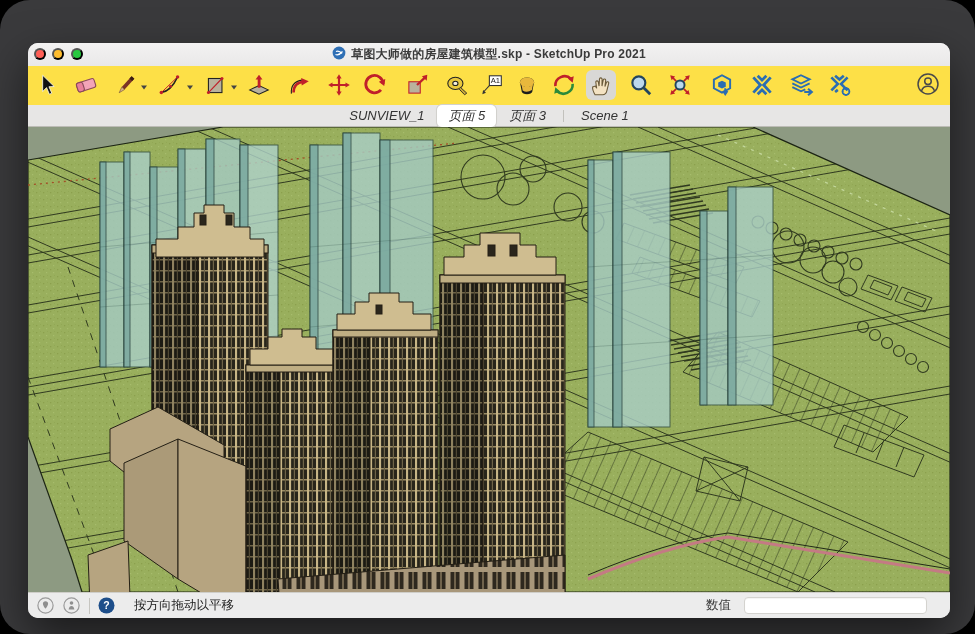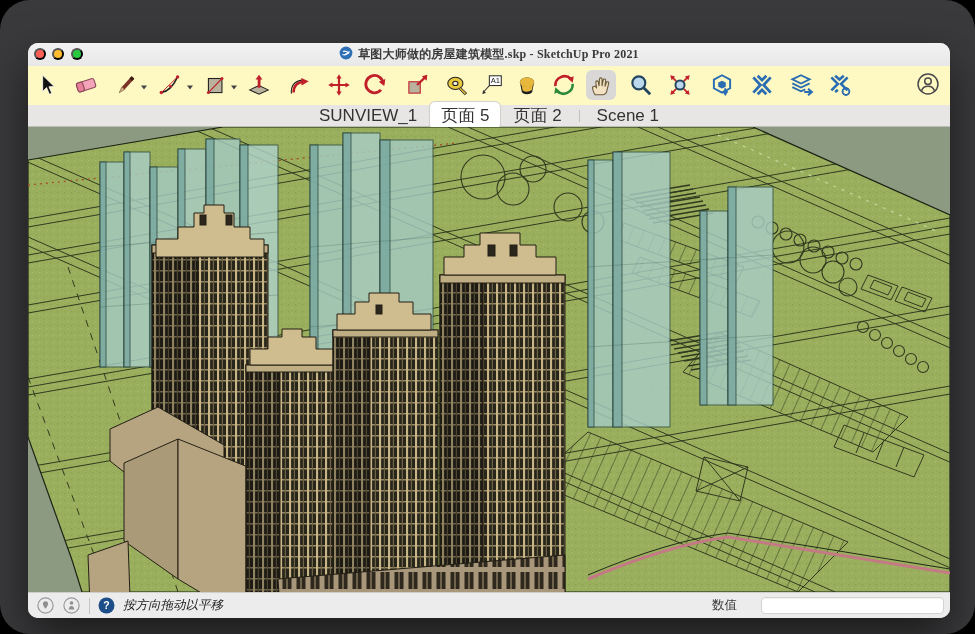--- a/index.html
+++ b/index.html
@@ -12,56 +12,56 @@
             box-shadow:0 18px 45px rgba(0,0,0,.55); }
 
   
   .titlebar { position:absolute; left:0; top:0; width:100%; height:23px;
               background:linear-gradient(#f3f2f2,#e9e8e8); display:flex; align-items:center; }
   .tl { width:12px; height:12px; border-radius:50%; position:absolute; top:5px; }
   .tl.red    { left:6px;  background:#ff5f57; }
   .tl.yellow { left:24px; background:#febc2e; }
   .tl.green  { left:43px; background:#28c840; }
   .title-wrap { width:100%; display:flex; justify-content:center; align-items:center; gap:5px; }
-  .title { font-size:12px; font-weight:bold; color:#3a3a3a; letter-spacing:.2px;font-family:Liberation Serif, serif; }
+  .title { font-size:12px; font-weight:bold; color:#3a3a3a; letter-spacing:.2px; }
 
   
   .toolbar { position:absolute; left:0; top:23px; width:100%; height:39px;
-             background:#fef9c3; }
+             background:#fde047; }
   .tool { position:absolute; top:4px; width:30px; height:30px; border:none; background:transparent;
           display:flex; align-items:center; justify-content:center; border-radius:6px; padding:0; }
   .tool svg { width:26px; height:26px; display:block; }
   .tool.active { background:#d9d8d6; }
   .caret { position:absolute; top:17px; width:8px; height:8px; border:none; background:transparent; padding:0; }
   .caret svg { width:8px; height:8px; display:block; }
   .account { position:absolute; top:4px; left:885px; width:30px; height:30px; border:none;
              background:transparent; padding:0; }
   .account svg { width:26px; height:26px; }
 
   
   .tabbar { position:absolute; left:0; top:62px; width:100%; height:22px; background:#e7e6e5;
             border-bottom:1px solid #bdbcb6; display:flex; justify-content:center; align-items:center; }
   .tabs { display:flex; align-items:center; gap:2px; }
-  .tab { font-size:17px; color:#333; padding:2px 11px; border:none; background:transparent;
-         border-radius:5px; white-space:nowrap; font-family:"Liberation Sans",sans-serif; }
+  .tab { font-size:13px; color:#333; padding:2px 11px; border:none; background:transparent;
+         border-radius:5px; white-space:nowrap; font-family:"Liberation Sans",sans-serif;font-style:italic; }
   .tab.selected { background:#fff; box-shadow:0 0 0 1px #d2d1cd, 0 1px 2px rgba(0,0,0,.12); }
   .tabsep { width:1px; height:12px; background:#c2c1bc; margin:0 4px; }
 
   
   .viewport { position:absolute; left:0; top:84px; width:922px; height:465px; background:#8d9a82; }
   .viewport svg { display:block; }
 
   
   .statusbar { position:absolute; left:0; top:549px; width:100%; height:26px; background:#ececec;
                border-top:1px solid #cfcec9; display:flex; align-items:center; }
   .sb-icon { width:17px; height:17px; border:none; background:transparent; padding:0; margin-left:9px; }
   .sb-icon svg { width:17px; height:17px; display:block; }
   .sb-sep { width:1px; height:16px; background:#c6c5c0; margin:0 8px 0 9px; }
-  .hint { font-size:12.5px; color:#1c1c1c; margin-left:8px;font-style:italic; }
-  .meas { margin-left:auto; display:flex; align-items:center; gap:24px; padding-right:6px; }
+  .hint { font-size:12.5px; color:#1c1c1c; margin-left:19px; }
+  .meas { margin-left:auto; display:flex; align-items:center; gap:13px; padding-right:23px; }
   .meas-label { font-size:12.5px; color:#3a3a3a; }
   .meas-input { width:183px; height:17px; border:1px solid #d4d3cf; border-radius:4px; background:#fff;
                 font-size:11px; padding:0 4px; box-shadow:inset 0 1px 1px rgba(0,0,0,.05); }
 </style>
 </head>
 <body>
 
 <div class="backdrop"></div>
 
 <div class="window">
@@ -282,21 +282,21 @@
           <circle cx="12" cy="12" r="9.2"></circle>
           <circle cx="12" cy="9.5" r="3"></circle>
           <path d="M6 18.5 C7 14.8 10 14 12 14 C14 14 17 14.8 18 18.5"></path>
         </svg></button>
   </div>
 
   <div class="tabbar">
     <div class="tabs">
       <button class="tab">SUNVIEW_1</button>
       <button class="tab selected">页面 5</button>
-      <button class="tab">页面 2</button>
+      <button class="tab">页面 3</button>
       <span class="tabsep"></span>
       <button class="tab">Scene 1</button>
     </div>
   </div>
 
   <div class="viewport">
     <svg width="922" height="465" viewBox="0 0 922 465">
       <defs>
         <pattern id="gr" width="7" height="7" patternUnits="userSpaceOnUse">
           <rect width="7" height="7" fill="#99af5d"></rect>

